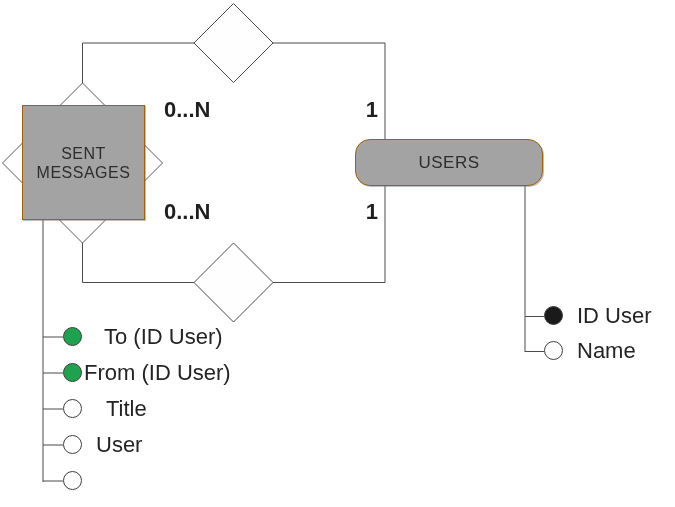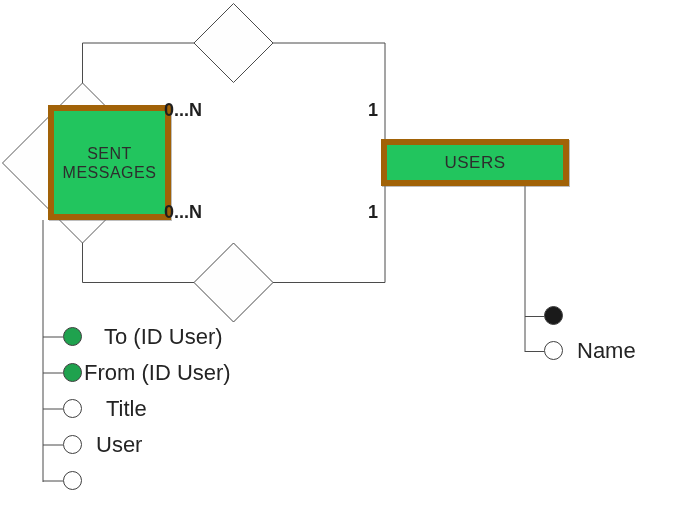--- a/index.html
+++ b/index.html
@@ -17,48 +17,48 @@
   }
   .canvas svg {
     position: absolute;
     left: 0;
     top: 0;
     z-index: 1;
   }
   .entity {
     position: absolute;
     z-index: 2;
-    background: #22c55e;
-    border: 6px solid #a16207;
+    background: #a3a3a3;
+    border: 1px solid #a16207;
     box-shadow: 1px 1px 0 0 rgba(110,110,110,0.45);
     display: flex;
     align-items: center;
     justify-content: center;
     text-align: center;
     color: #2d2d2d;
     box-sizing: border-box;
-    margin-left: 26px;
   }
   .entity-sent {
     left: 22px; top: 105px;
     width: 123px; height: 115px;
     font-size: 16px; line-height: 19px;
     letter-spacing: 0.5px;
   }
   .entity-users {
     left: 355px; top: 139px;
     width: 188px; height: 47px;
     font-size: 17px;
     letter-spacing: 0.5px;
+    border-radius: 15px;
   }
   .entity-label { white-space: pre-line; }
   .card {
     position: absolute;
     z-index: 2;
-    font-size: 18px;
+    font-size: 22px;
     line-height: 22px;
     font-weight: bold;
     color: #1f1f1f;
     width: 55px;
   }
   .card.right { width: 38px; text-align: right; }
   .attr-dot {
     position: absolute;
     z-index: 2;
     width: 17px; height: 17px;
@@ -119,17 +119,18 @@
 
   <div class="attr-dot" style="left: 63px; top: 399px; background-color: rgb(255, 255, 255);"></div>
   <div class="attr-label" style="left:106px; top:396px">Title</div>
 
   <div class="attr-dot" style="left: 63px; top: 435px; background-color: rgb(255, 255, 255);"></div>
   <div class="attr-label" style="left:96px; top:432px">User</div>
 
   <div class="attr-dot" style="left: 63px; top: 471px; background-color: rgb(255, 255, 255);"></div>
 
   <div class="attr-dot" style="left: 544px; top: 306px; background-color: rgb(26, 26, 26);"></div>
+  <div class="attr-label" style="left:577px; top:303px">ID User</div>
 
   <div class="attr-dot" style="left: 544px; top: 341px; background-color: rgb(255, 255, 255);"></div>
   <div class="attr-label" style="left:577px; top:338px">Name</div>
 
 </div>
 
 </body></html>

